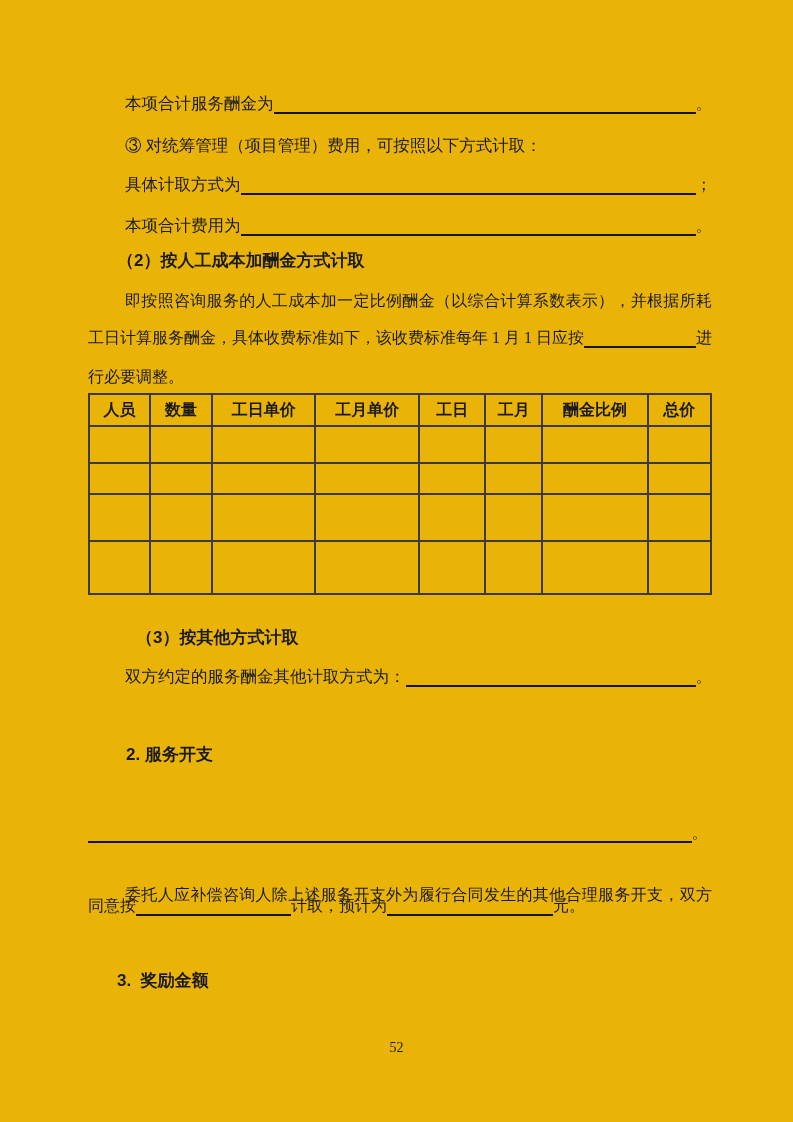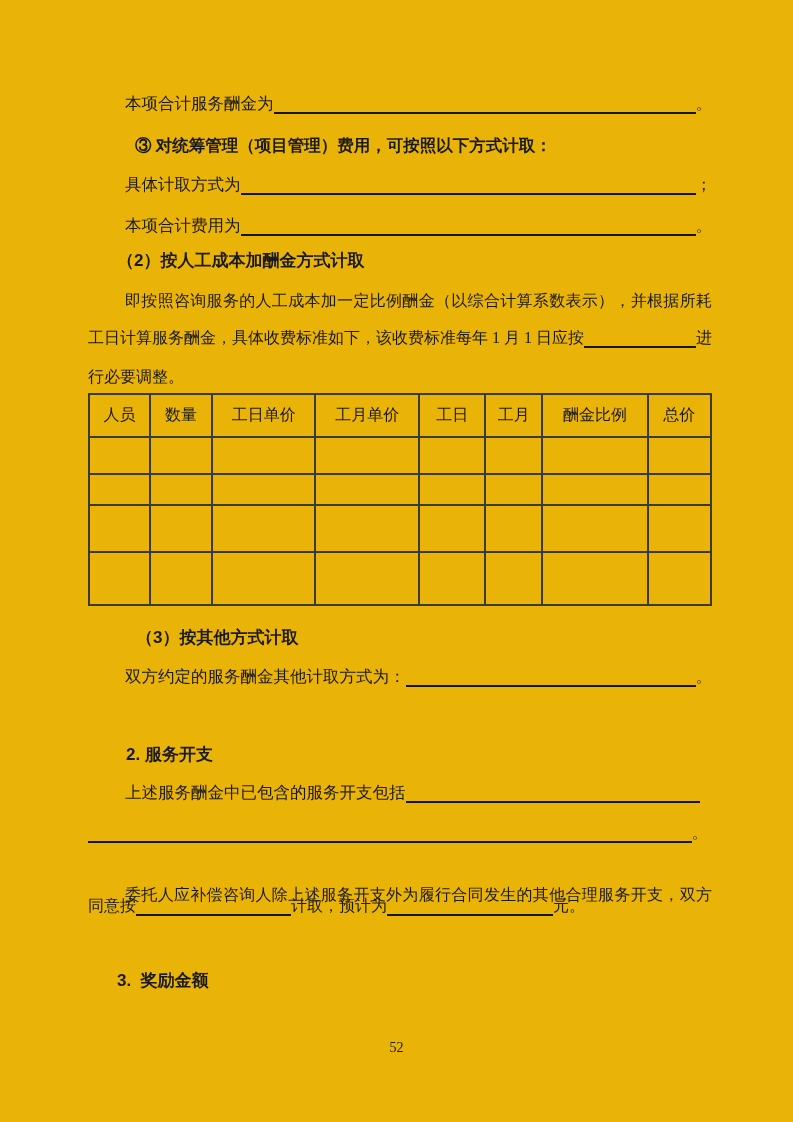--- a/index.html
+++ b/index.html
@@ -58,23 +58,23 @@
 
   
   table.fee {
     border-collapse: collapse;
     table-layout: fixed;
     width: 624px;
     font-size: 16px;
   }
   table.fee th, table.fee td {
     border: 2px solid #3a3a3a;
-    font-weight: normal;
+    font-weight: bold;
     vertical-align: middle;
-    padding: 10px;
+    padding: 4px;
     overflow: hidden;
   }
   table.fee thead tr   { height: 32px; }
   table.fee tbody tr:nth-child(1) { height: 37px; }
   table.fee tbody tr:nth-child(2) { height: 31px; }
   table.fee tbody tr:nth-child(3) { height: 47px; }
   table.fee tbody tr:nth-child(4) { height: 53px; }
 
   .pagenum {
     width: 793px;
@@ -87,21 +87,21 @@
 <body>
 
 <div class="page">
 
   <div class="abs blank-line" style="top:95px; left:125px; right:81px;">
     <span class="seg">本项合计服务酬金为</span>
     <span class="fill"></span>
     <span class="seg">。</span>
   </div>
 
-  <div class="abs plain" style="top:136px; left:135px;font-weight:bold;">③ 对统筹管理（项目管理）费用，可按照以下方式计取：</div>
+  <div class="abs plain" style="top:136px; left:125px;">③ 对统筹管理（项目管理）费用，可按照以下方式计取：</div>
 
   <div class="abs blank-line" style="top:176px; left:125px; right:81px;">
     <span class="seg">具体计取方式为</span>
     <span class="fill"></span>
     <span class="seg">；</span>
   </div>
 
   <div class="abs blank-line" style="top:217px; left:125px; right:81px;">
     <span class="seg">本项合计费用为</span>
     <span class="fill"></span>
@@ -190,24 +190,20 @@
   <div class="abs hd" style="top:628px; left:136px;">（3）按其他方式计取</div>
 
   <div class="abs blank-line" style="top:668px; left:125px; right:81px;">
     <span class="seg">双方约定的服务酬金其他计取方式为：</span>
     <span class="fill"></span>
     <span class="seg">。</span>
   </div>
 
   <div class="abs hd" style="top:745px; left:126px;">2. 服务开支</div>
 
-  <div class="abs blank-line" style="top:784px; left:125px; right:93px;">
-    <span class="seg">上述服务酬金中已包含的服务开支包括</span>
-    <span class="fill"></span>
-  </div>
 
   <div class="abs blank-line" style="top:824px; left:88px; right:85px;">
     <span class="fill"></span>
     <span class="seg">。</span>
   </div>
 
   <div class="abs jline indent" style="top:861px; left:88px;margin-top:24px;">委托人应补偿咨询人除上述服务开支外为履行合同发生的其他合理服务开支，双方</div>
 
   <div class="abs blank-line" style="top:897px; left:88px; font-size:16px;">
     <span class="seg">同意按</span>

